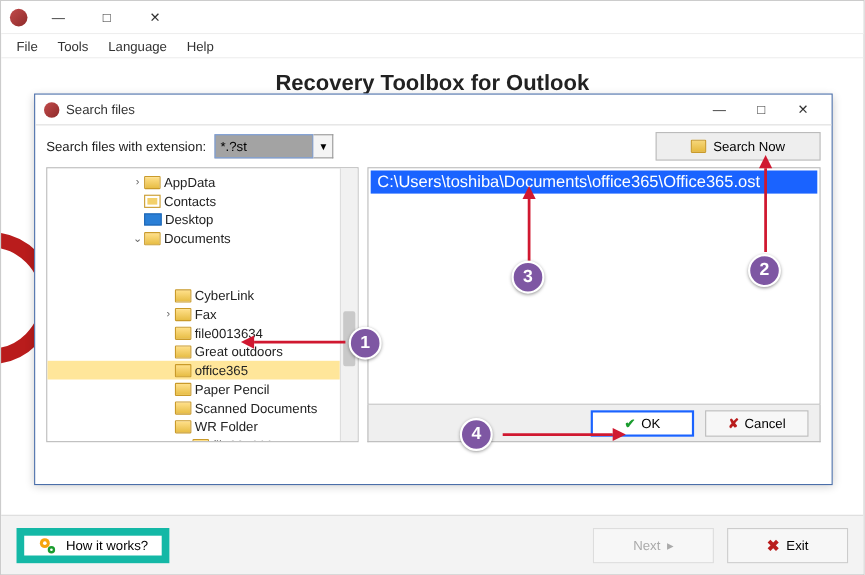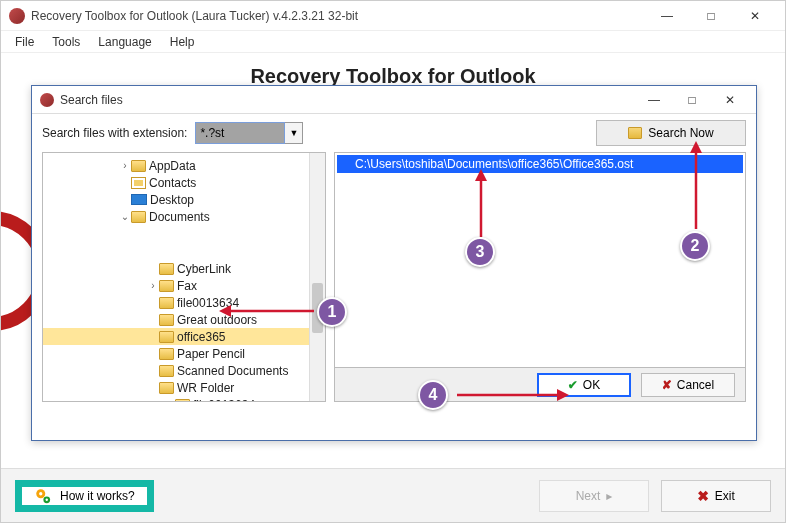--- a/index.html
+++ b/index.html
@@ -59,39 +59,38 @@
 .exp { width:12px; text-align:center; color:#666; font-size:10px; display:inline-block; }
 .folder { width:15px; height:12px; background:linear-gradient(#ffe08a,#e7bd45); border:1px solid #c99a2a; border-radius:1px; display:inline-block; }
 .contacts-i { width:15px; height:12px; background:#fff; border:1px solid #c99a2a; display:inline-block; position:relative; }
 .contacts-i::after{content:""; position:absolute; inset:2px; background:#f3d06a;}
 .desktop-i { width:16px; height:11px; background:#2a7fd6; border:1px solid #1f67b3; display:inline-block; }
 
 .sel { background:#ffe69a; }
 
 .results-wrap { flex:1; display:flex; flex-direction:column; }
 .results { flex:1; border:1px solid #bbb; background:#fff; }
-.result-line { background:#1a63ff; color:#fff; padding:2px 18px; margin:2px; font-size:12px; }
+.result-line { background:#1a63ff; color:#fff; padding:2px 6px; margin:2px; font-size:15px; }
 .btn-row { height:34px; background:#efefef; border:1px solid #bbb; border-top:none; display:flex; align-items:center; justify-content:flex-end; gap:10px; padding:0 10px; }
 .btn-ok { width:94px; height:24px; border:2px solid #1a63ff; background:#fff; display:flex;align-items:center;justify-content:center; gap:5px; }
 .btn-ok .chk { color:#1a9c2e; font-weight:bold; }
 .btn-cancel { width:94px; height:24px; border:1px solid #bbb; background:#f7f7f7; display:flex;align-items:center;justify-content:center; gap:5px; }
 .btn-cancel .x { color:#b91c1c; font-weight:bold; }
 
 
 .marker { position:absolute; width:30px; height:30px; border-radius:50%; background:#7e57a3; border:2px solid #fff; color:#fff; font-weight:bold; font-size:16px; display:flex;align-items:center;justify-content:center; box-shadow:0 1px 3px rgba(0,0,0,.4); z-index:50; }
 .arrow { position:absolute; z-index:49; }
 .arrow line { stroke:#d01830; stroke-width:2.5; }
 .arrow polygon { fill:#d01830; }
 </style>
 </head>
 <body>
 
 <div class="main-titlebar">
   <span class="app-icon-m"></span>
-  <span class="title">Recovery Toolbox for Outlook (Laura Tucker) v.4.2.3.21 32-bit</span>
   <div class="main-sys">
     <div class="btn">—</div>
     <div class="btn">□</div>
     <div class="btn">✕</div>
   </div>
 </div>
 
 <div class="menubar">
   <span class="item">File</span>
   <span class="item">Tools</span>

